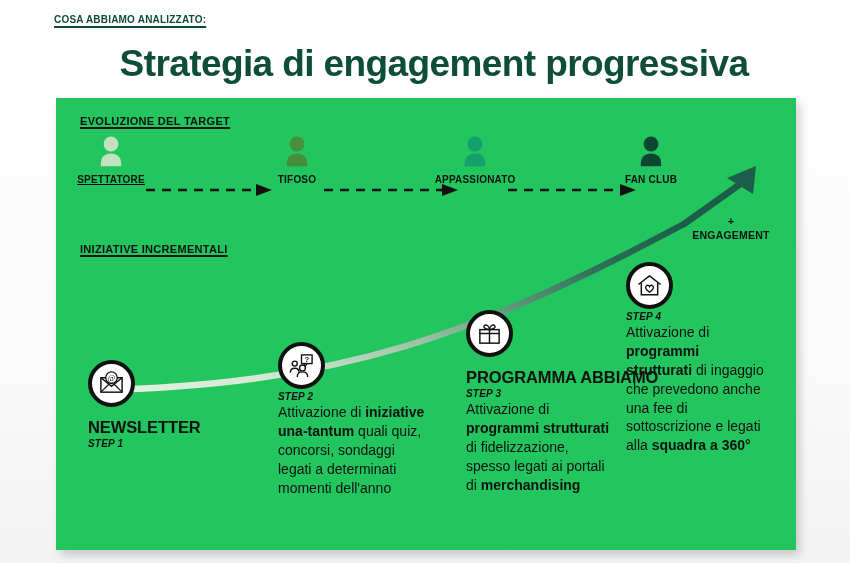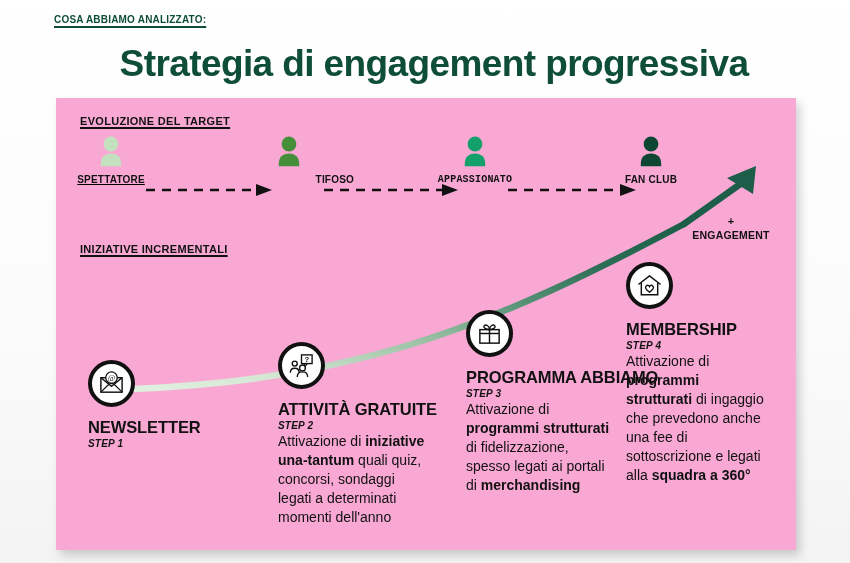--- a/index.html
+++ b/index.html
@@ -44,21 +44,21 @@
     text-align: center;
   }
 
   
   #panel {
     position: absolute;
     left: 56px;
     top: 98px;
     width: 740px;
     height: 452px;
-    background: #f9a8d4;
+    background: #22c55e;
     box-shadow: 4px 5px 9px rgba(0,0,0,0.18);
     overflow: hidden;
   }
 
   .section-label {
     position: absolute;
     font-size: 11px;
     font-weight: bold;
     color: #111111;
     letter-spacing: 0.3px;
@@ -202,34 +202,34 @@
         <path d="M13 17.5c-6.6 0-10.2 4.2-10.2 10.2 0 1.8 0 2.6 0 2.6h20.4s0-0.8 0-2.6c0-6-3.6-10.2-10.2-10.2z" fill="#c3e0bf"></path>
       </svg>
       <div class="persona-label">SPETTATORE</div>
     </div>
 
     <svg class="dash-arrow" style="left:90px; width:130px;" viewBox="0 0 130 12">
       <line x1="0" y1="6" x2="110" y2="6" stroke="#111111" stroke-width="2.6" stroke-dasharray="9 7"></line>
       <polygon points="110,0 126,6 110,12" fill="#111111"></polygon>
     </svg>
 
-    <div class="persona" style="left:168px; top:0;text-align:right;">
+    <div class="persona" style="left:176px; top:0;">
       <svg class="persona-icon" viewBox="0 0 26 31">
         <circle cx="13" cy="8" r="7.4" fill="#468f3a"></circle>
         <path d="M13 17.5c-6.6 0-10.2 4.2-10.2 10.2 0 1.8 0 2.6 0 2.6h20.4s0-0.8 0-2.6c0-6-3.6-10.2-10.2-10.2z" fill="#468f3a"></path>
       </svg>
       <div class="persona-label">TIFOSO</div>
     </div>
 
     <svg class="dash-arrow" style="left:268px; width:138px;" viewBox="0 0 138 12">
       <line x1="0" y1="6" x2="118" y2="6" stroke="#111111" stroke-width="2.6" stroke-dasharray="9 7"></line>
       <polygon points="118,0 134,6 118,12" fill="#111111"></polygon>
     </svg>
 
-    <div class="persona" style="left:354px; top:0;font-family:Liberation Mono, monospace;">
+    <div class="persona" style="left:354px; top:0;">
       <svg class="persona-icon" viewBox="0 0 26 31">
         <circle cx="13" cy="8" r="7.4" fill="#13a06b"></circle>
         <path d="M13 17.5c-6.6 0-10.2 4.2-10.2 10.2 0 1.8 0 2.6 0 2.6h20.4s0-0.8 0-2.6c0-6-3.6-10.2-10.2-10.2z" fill="#13a06b"></path>
       </svg>
       <div class="persona-label">APPASSIONATO</div>
     </div>
 
     <svg class="dash-arrow" style="left:452px; width:132px;" viewBox="0 0 132 12">
       <line x1="0" y1="6" x2="112" y2="6" stroke="#111111" stroke-width="2.6" stroke-dasharray="9 7"></line>
       <polygon points="112,0 128,6 112,12" fill="#111111"></polygon>
@@ -286,21 +286,20 @@
       <svg width="27" height="27" viewBox="0 0 28 28">
         <rect x="14" y="3" width="11" height="9" fill="none" stroke="#111111" stroke-width="1.4"></rect>
         <path d="M17 12 L17 15.5 L20 12" fill="none" stroke="#111111" stroke-width="1.4"></path>
         <text x="19.5" y="10.3" font-size="8" font-weight="bold" font-family="Liberation Sans, sans-serif" text-anchor="middle" fill="#111111">?</text>
         <circle cx="7" cy="12" r="2.6" fill="none" stroke="#111111" stroke-width="1.4"></circle>
         <path d="M2.4 21.5c0-3 2-4.7 4.6-4.7s4.6 1.7 4.6 4.7" fill="none" stroke="#111111" stroke-width="1.4"></path>
         <circle cx="15" cy="16.5" r="3" fill="#ffffff" stroke="#111111" stroke-width="1.4"></circle>
         <path d="M9.6 25.8c0-3.3 2.3-5.2 5.4-5.2s5.4 1.9 5.4 5.2" fill="#ffffff" stroke="#111111" stroke-width="1.4"></path>
       </svg>
     </div>
-    <div class="step-title">ATTIVITÀ GRATUITE</div>
     <div class="step-num">STEP 2</div>
     <div class="step-desc">Attivazione di <b>iniziative una-tantum</b> quali quiz, concorsi, sondaggi legati a determinati momenti dell'anno</div>
   </div>
 
   <div class="step" id="step-3">
     <div class="step-circle">
       <svg width="27" height="27" viewBox="0 0 28 28">
         <rect x="4" y="10" width="20" height="14" fill="none" stroke="#111111" stroke-width="1.5"></rect>
         <line x1="4" y1="14" x2="24" y2="14" stroke="#111111" stroke-width="1.5"></line>
         <line x1="14" y1="10" x2="14" y2="24" stroke="#111111" stroke-width="1.5"></line>
@@ -314,18 +313,17 @@
   </div>
 
   <div class="step" id="step-4">
     <div class="step-circle">
       <svg width="27" height="27" viewBox="0 0 28 28">
         <path d="M2.5 13 L14 4 L25.5 13" fill="none" stroke="#111111" stroke-width="1.5" stroke-linejoin="round"></path>
         <path d="M5.5 11.5 L5.5 23.5 L22.5 23.5 L22.5 11.5" fill="none" stroke="#111111" stroke-width="1.5"></path>
         <path d="M14 21 C10 18, 9 15.8, 10.6 14.4 C11.9 13.2, 13.4 14, 14 15.1 C14.6 14, 16.1 13.2, 17.4 14.4 C19 15.8, 18 18, 14 21 Z" fill="none" stroke="#111111" stroke-width="1.4"></path>
       </svg>
     </div>
-    <div class="step-title">MEMBERSHIP</div>
     <div class="step-num">STEP 4</div>
     <div class="step-desc">Attivazione di <b>programmi strutturati</b> di ingaggio che prevedono anche una fee di sottoscrizione e legati alla <b>squadra a 360°</b></div>
   </div>
 
 </div>
 
 </body></html>

